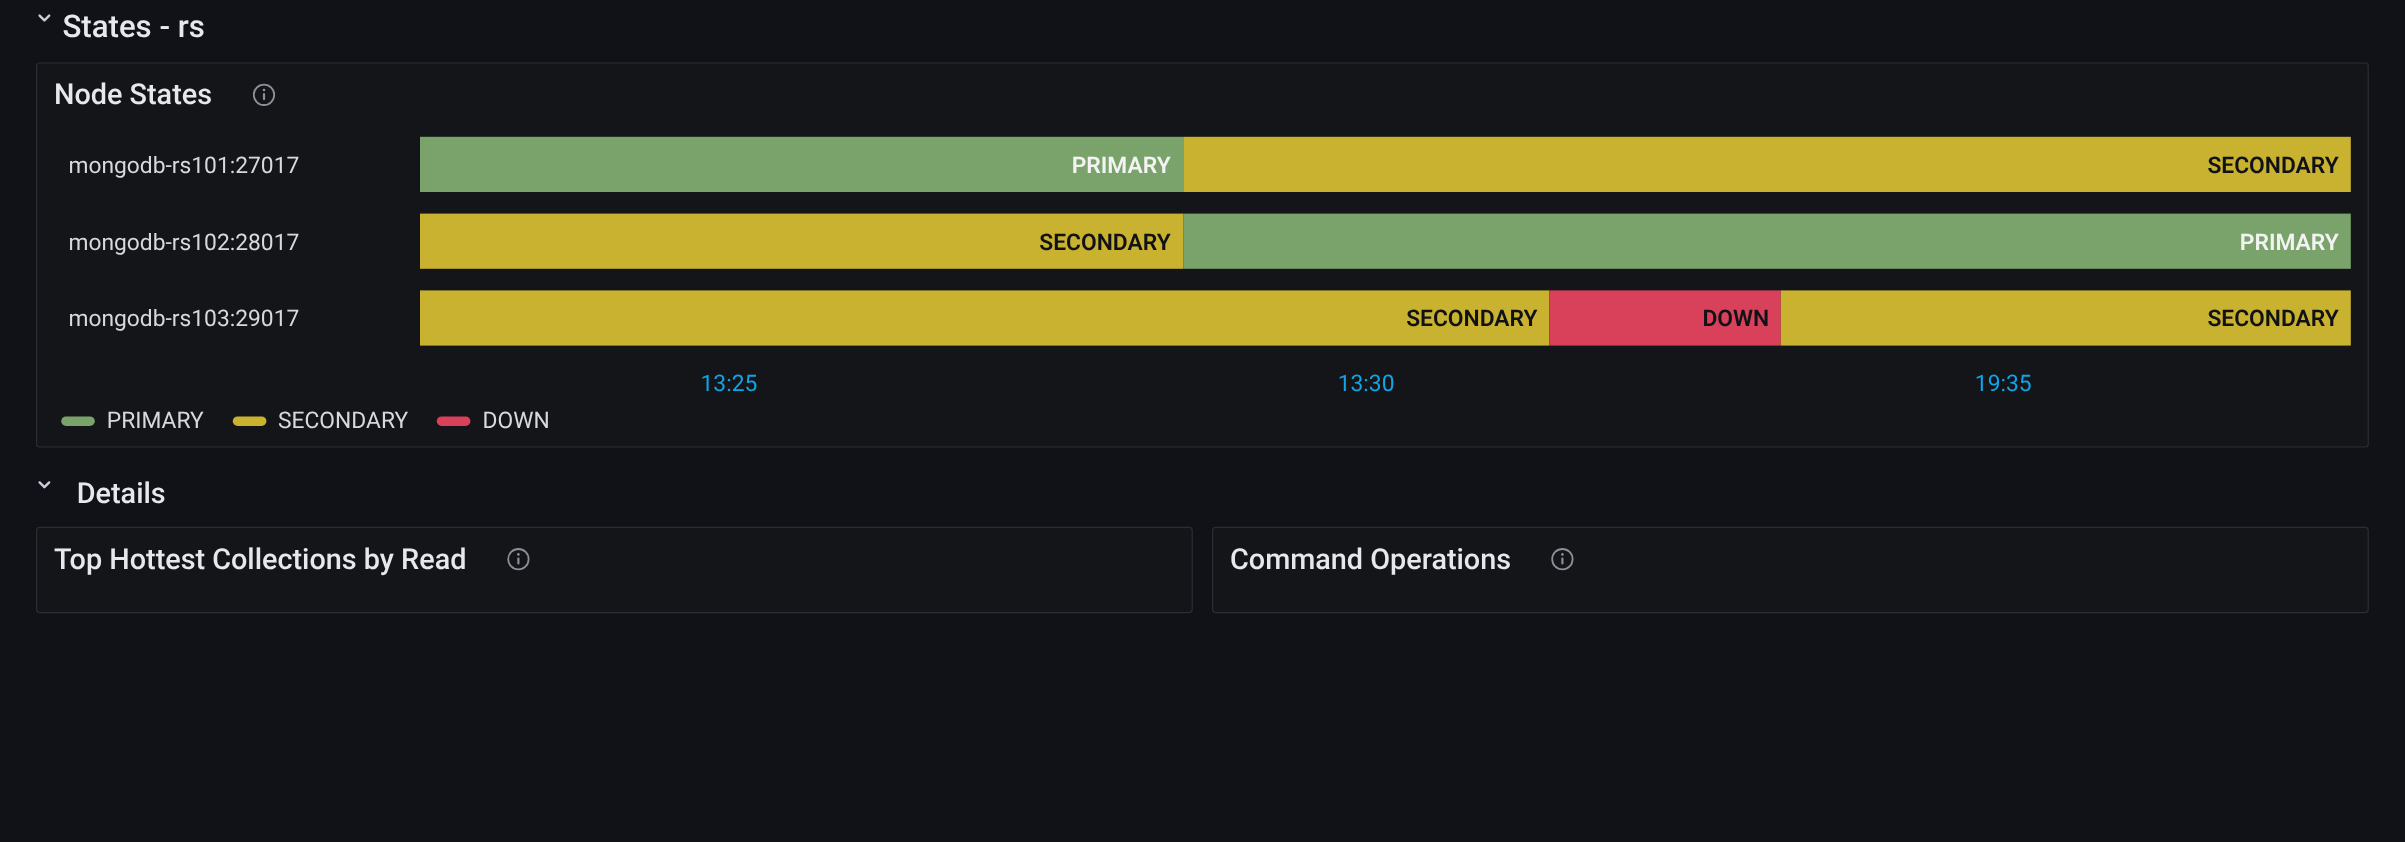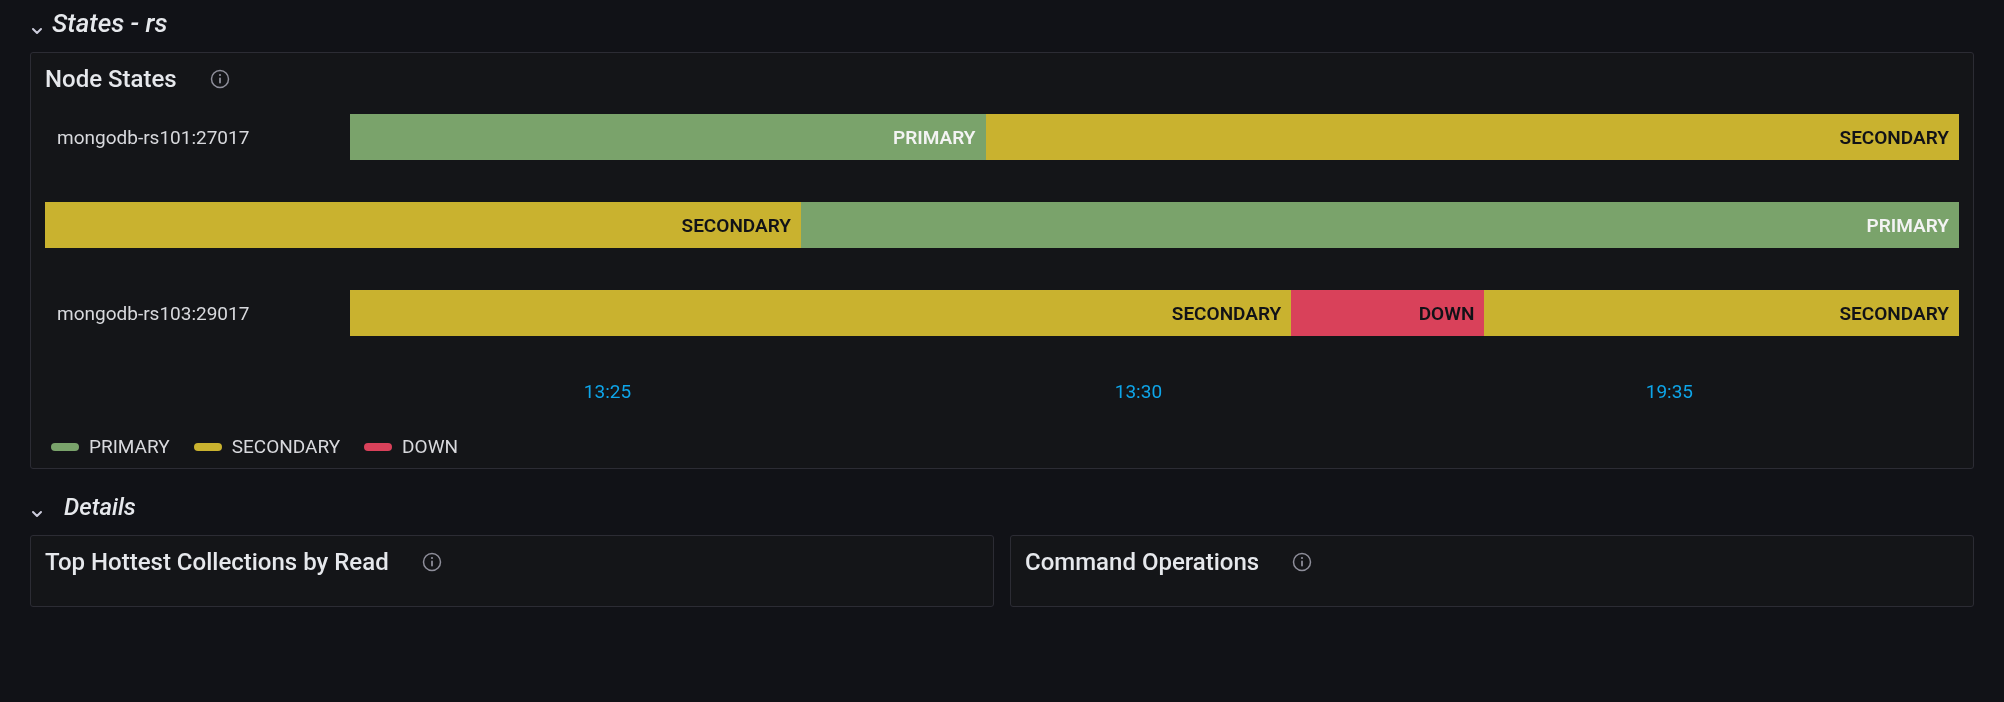--- a/index.html
+++ b/index.html
@@ -9,24 +9,23 @@
     font-family: -apple-system, BlinkMacSystemFont, "Segoe UI", Roboto, Helvetica, Arial, sans-serif;
     font-size: 15px;
     width: 2004px;
     height: 702px;
     overflow: hidden;
   }
   .page { padding: 0 30px; }
 
   .section-header {
     display: flex;
-    align-items: flex-end;
+    align-items: flex-start;
     gap: 8px;
     padding: 8px 0 14px 0;
-    font-style: italic;
   }
   .section-header .chev {
     width: 14px; height: 14px;
     display: inline-flex; align-items: center; justify-content: center;
   }
   .section-header .title {
     color: #e6e8ec;
     font-size: 26px;
     font-weight: 500;
   }
@@ -52,21 +51,20 @@
   }
   .info-icon {
     width: 22px; height: 22px;
     display: inline-flex; align-items: center; justify-content: center;
     color: #8e8e9a;
   }
 
   .timeline-area {
     display: flex;
     flex-direction: column;
-    gap: 24px;
   }
   .timeline-row {
     display: flex;
     align-items: center;
     height: 48px;
     margin-bottom: 16px;
   }
   .row-label {
     width: 305px;
     font-size: 19px;
@@ -166,20 +164,21 @@
           <div class="seg primary" style="width:39.5%">
               <span class="seg-label">PRIMARY</span>
             </div>
           <div class="seg secondary" style="width:60.5%">
               <span class="seg-label">SECONDARY</span>
             </div>
         </div>
       </div>
 
       <div class="timeline-row">
+        <div class="row-label">mongodb-rs102:28017</div>
         <div class="row-bar">
           <div class="seg secondary" style="width:39.5%">
               <span class="seg-label">SECONDARY</span>
             </div>
           <div class="seg primary" style="width:60.5%">
               <span class="seg-label">PRIMARY</span>
             </div>
         </div>
       </div>
 

